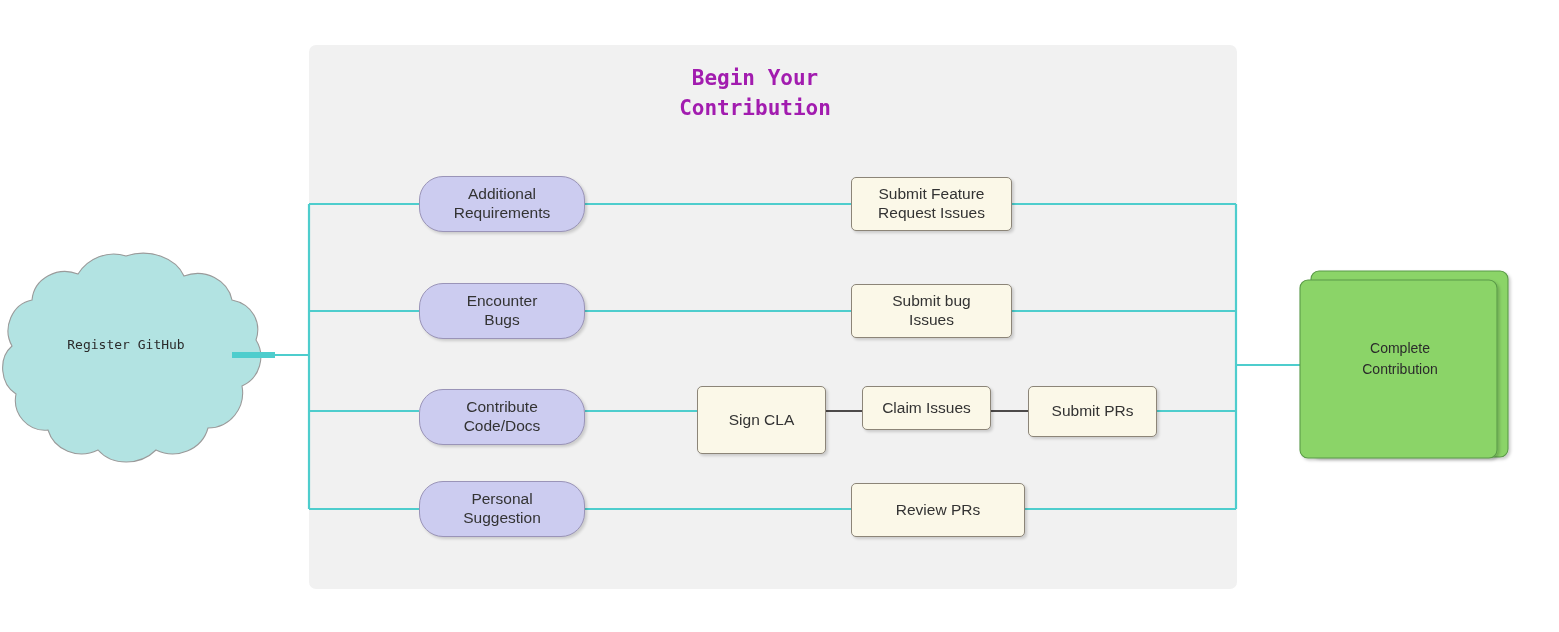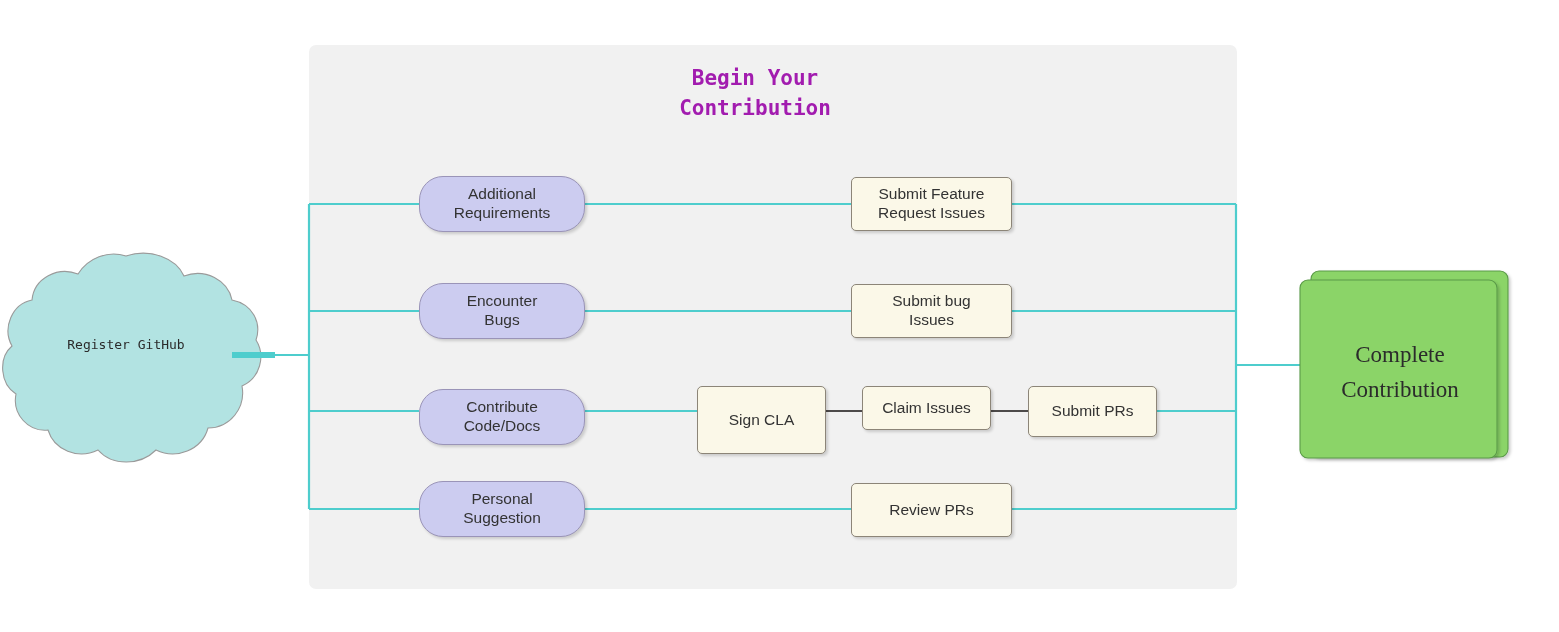--- a/index.html
+++ b/index.html
@@ -35,22 +35,22 @@
   }
   
   #cloud-label{
     position:absolute;left:18px;top:337px;width:216px;text-align:center;
     font-family:"DejaVu Sans Mono","Liberation Mono",monospace;
     font-size:13px;color:#2b2b2b;
   }
   
   #green-label{
     position:absolute;left:1300px;top:338px;width:200px;text-align:center;
-    font-family:Liberation Serif, serif;
-    font-size:23px;color:#2b2b2b;line-height:1.5;white-space:pre-line;
+    font-family:Liberation Sans, sans-serif;
+    font-size:14px;color:#2b2b2b;line-height:1.5;white-space:pre-line;
   }
 </style>
 </head>
 <body>
 
 <div id="stage">
 
   <svg id="svg-layer" viewBox="0 0 1559 632" xmlns="http://www.w3.org/2000/svg">
     <defs>
       <filter id="softshadow" x="-20%" y="-20%" width="150%" height="150%">
@@ -148,17 +148,17 @@
     <span class="node-label">Claim Issues</span>
   </div>
   <div class="node purple-node" style="left:419px;top:481px;width:166px;height:56px;">
     <span class="node-label">Personal
 Suggestion</span>
   </div>
 
   <div class="node cream-node" style="left:1028px;top:386px;width:129px;height:51px;">
     <span class="node-label">Submit PRs</span>
   </div>
-  <div class="node cream-node" style="left:851px;top:483px;width:161px;height:54px;">
+  <div class="node cream-node" style="left:851px;top:483px;width:174px;height:54px;">
     <span class="node-label">Review PRs</span>
   </div>
 
 </div>
 
 </body></html>

